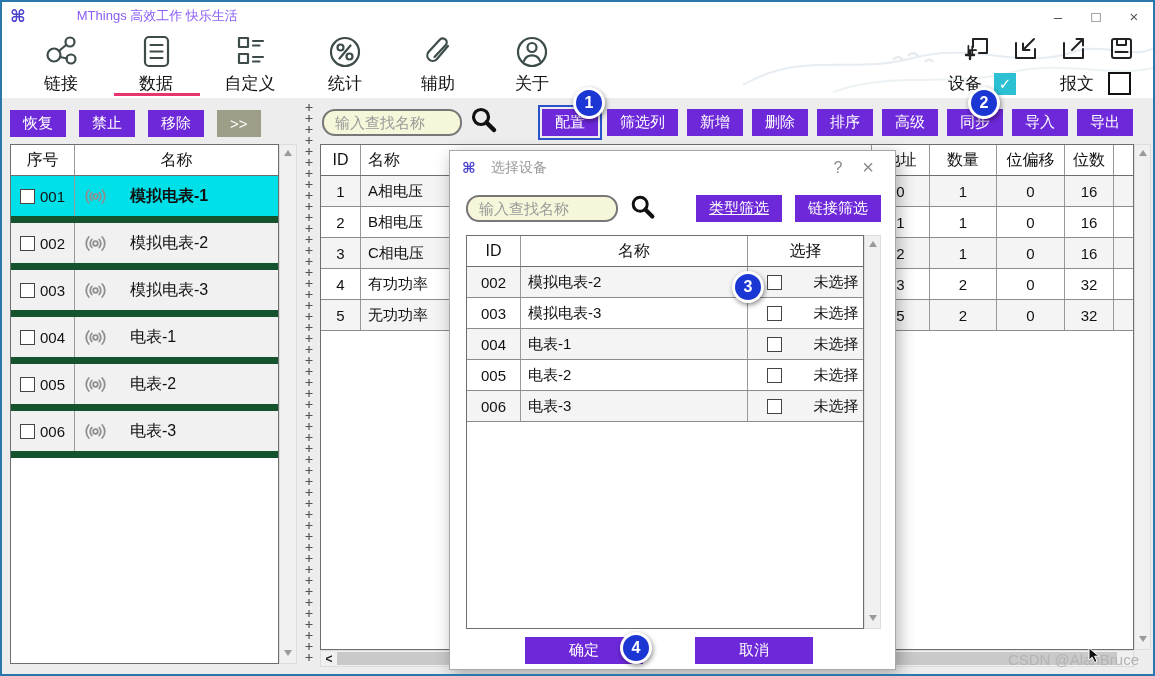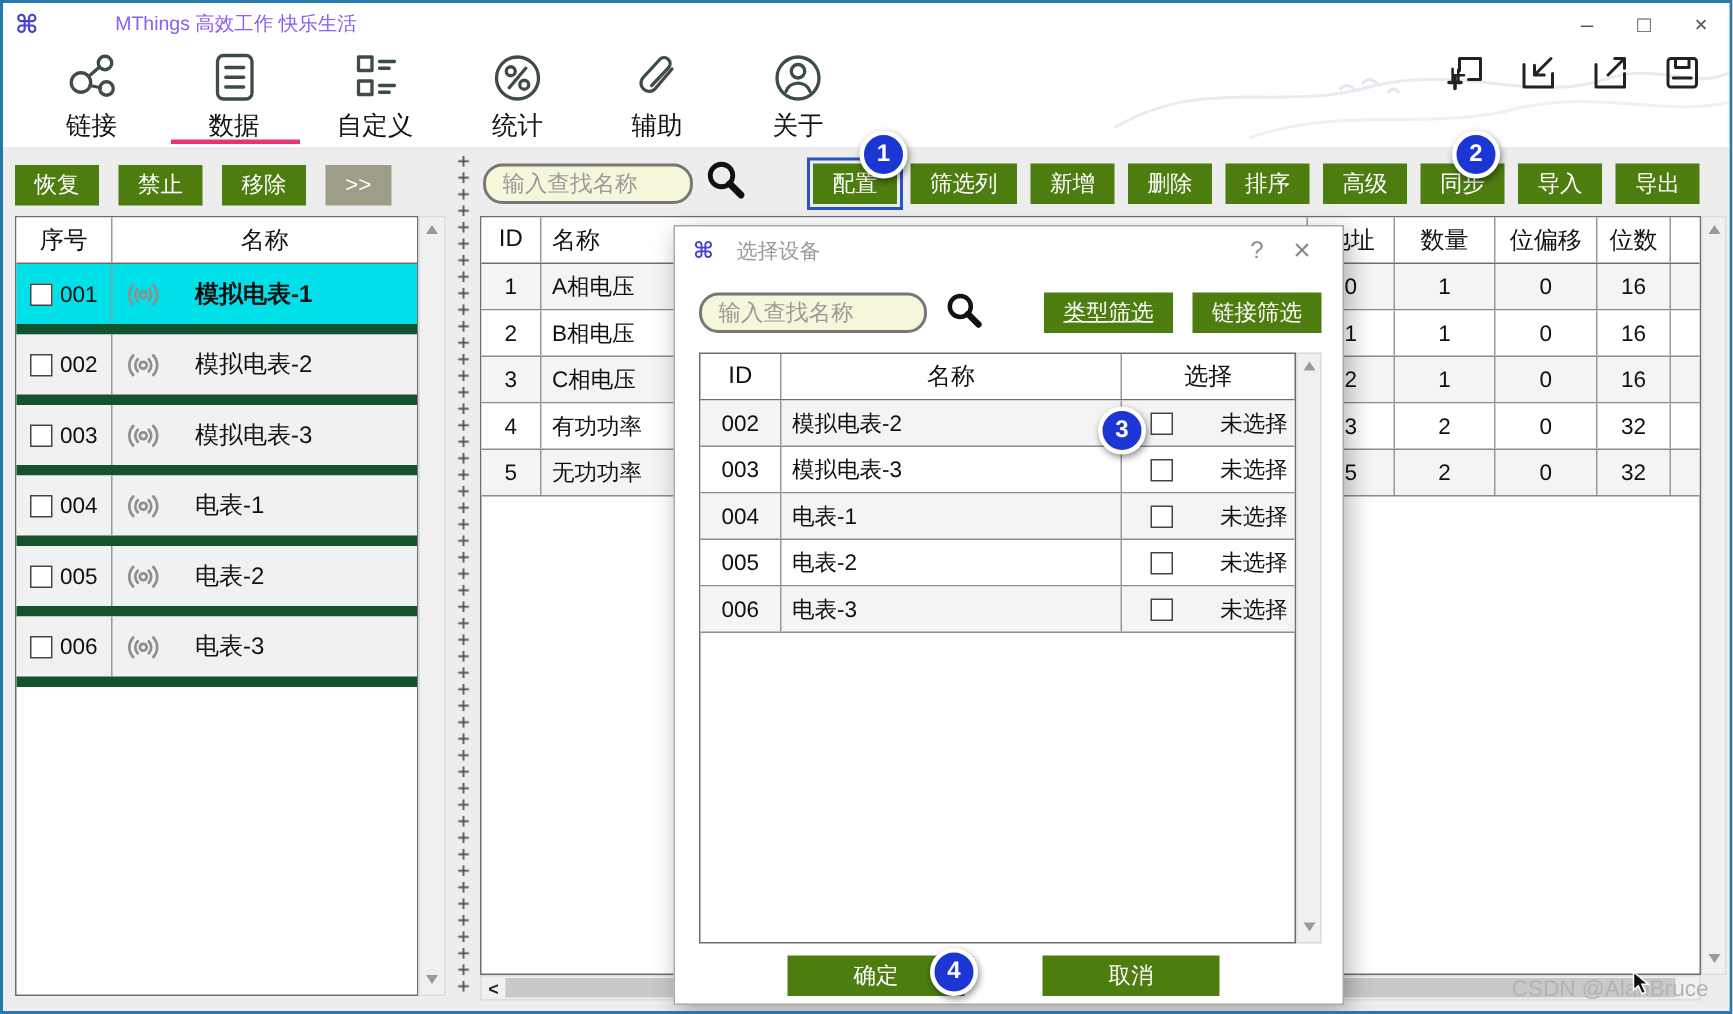--- a/index.html
+++ b/index.html
@@ -21,21 +21,21 @@
   .nav-label{font-size:17px;color:#111;margin-top:1px;display:block;}
   .nav-underline{position:absolute;left:112px;top:63px;width:86px;height:3px;background:#e8336d;}
   .header-art{position:absolute;right:0;top:0;width:560px;height:68px;opacity:.25;pointer-events:none;}
   .quick-icons{position:absolute;right:18px;top:5px;display:flex;gap:21px;}
   .toggles{position:absolute;right:22px;top:42px;display:flex;align-items:center;font-size:17px;}
   .cb-big-checked{width:22px;height:22px;background:#2bc0d4;display:inline-flex;align-items:center;justify-content:center;color:#fff;font-size:15px;font-weight:bold;margin-left:12px;}
   .cb-big{width:19px;height:19px;background:#fff;border:2.5px solid #111;display:inline-block;margin-left:14px;}
   .toggle-gap{width:44px;}
   
   .content{position:absolute;left:0;top:96px;right:0;bottom:0;background:#ededed;}
-  .btn{background:#4d7c0f;color:#fff;border:none;font-size:15px;height:27px;padding:0 13px;font-family:inherit;display:inline-flex;align-items:center;justify-content:center;}
+  .btn{background:#6d28d9;color:#fff;border:none;font-size:15px;height:27px;padding:0 13px;font-family:inherit;display:inline-flex;align-items:center;justify-content:center;}
   .btn-olive{background:#9d9d88;}
   .btn-focus{outline:2px solid #2a52cc;outline-offset:2px;}
   .search-input{box-sizing:border-box;height:27px;background:#f6f6da;border:2px solid #777;border-radius:13px;padding:0 11px;font-size:15px;font-family:inherit;color:#333;}
   .search-input::placeholder{color:#9a9a9a;}
   
   .lp-buttons{position:absolute;left:8px;top:12px;display:flex;gap:13px;}
   .lp-table{position:absolute;left:8px;top:46px;width:269px;height:520px;background:#fff;border:1px solid #6e6e6e;box-sizing:border-box;}
   .lp-header{display:grid;grid-template-columns:64px 1fr;height:30px;border-bottom:1px solid #6e6e6e;background:#fff;}
   .lp-header .cell{font-size:16px;}
   .lp-row{display:grid;grid-template-columns:64px 1fr;height:40px;border-bottom:7px solid #14532d;background:#f1f1f1;}
@@ -201,20 +201,27 @@
         <path d="M4 8 V23 H23 V14"></path>
           <path d="M12 15 L23 4 M23 4 H16.5 M23 4 V10.5"></path>
       </svg>
       <svg class="qicon" width="27" height="27" viewBox="0 0 27 27">
         <rect x="4" y="4" width="19" height="19" rx="2"></rect>
           <path d="M9 4 V10 H18 V4"></path>
           <path d="M7.5 17 H19.5"></path>
       </svg>
     </div>
 
+    <div class="toggles">
+      <span>设备</span>
+      <span class="cb-big-checked">✓</span>
+      <span class="toggle-gap"></span>
+      <span>报文</span>
+      <span class="cb-big"></span>
+    </div>
   </div>
 
   <div class="content">
 
     <div class="lp-buttons">
       <button class="btn">恢复</button>
       <button class="btn">禁止</button>
       <button class="btn">移除</button>
       <button class="btn btn-olive">&gt;&gt;</button>
     </div>

